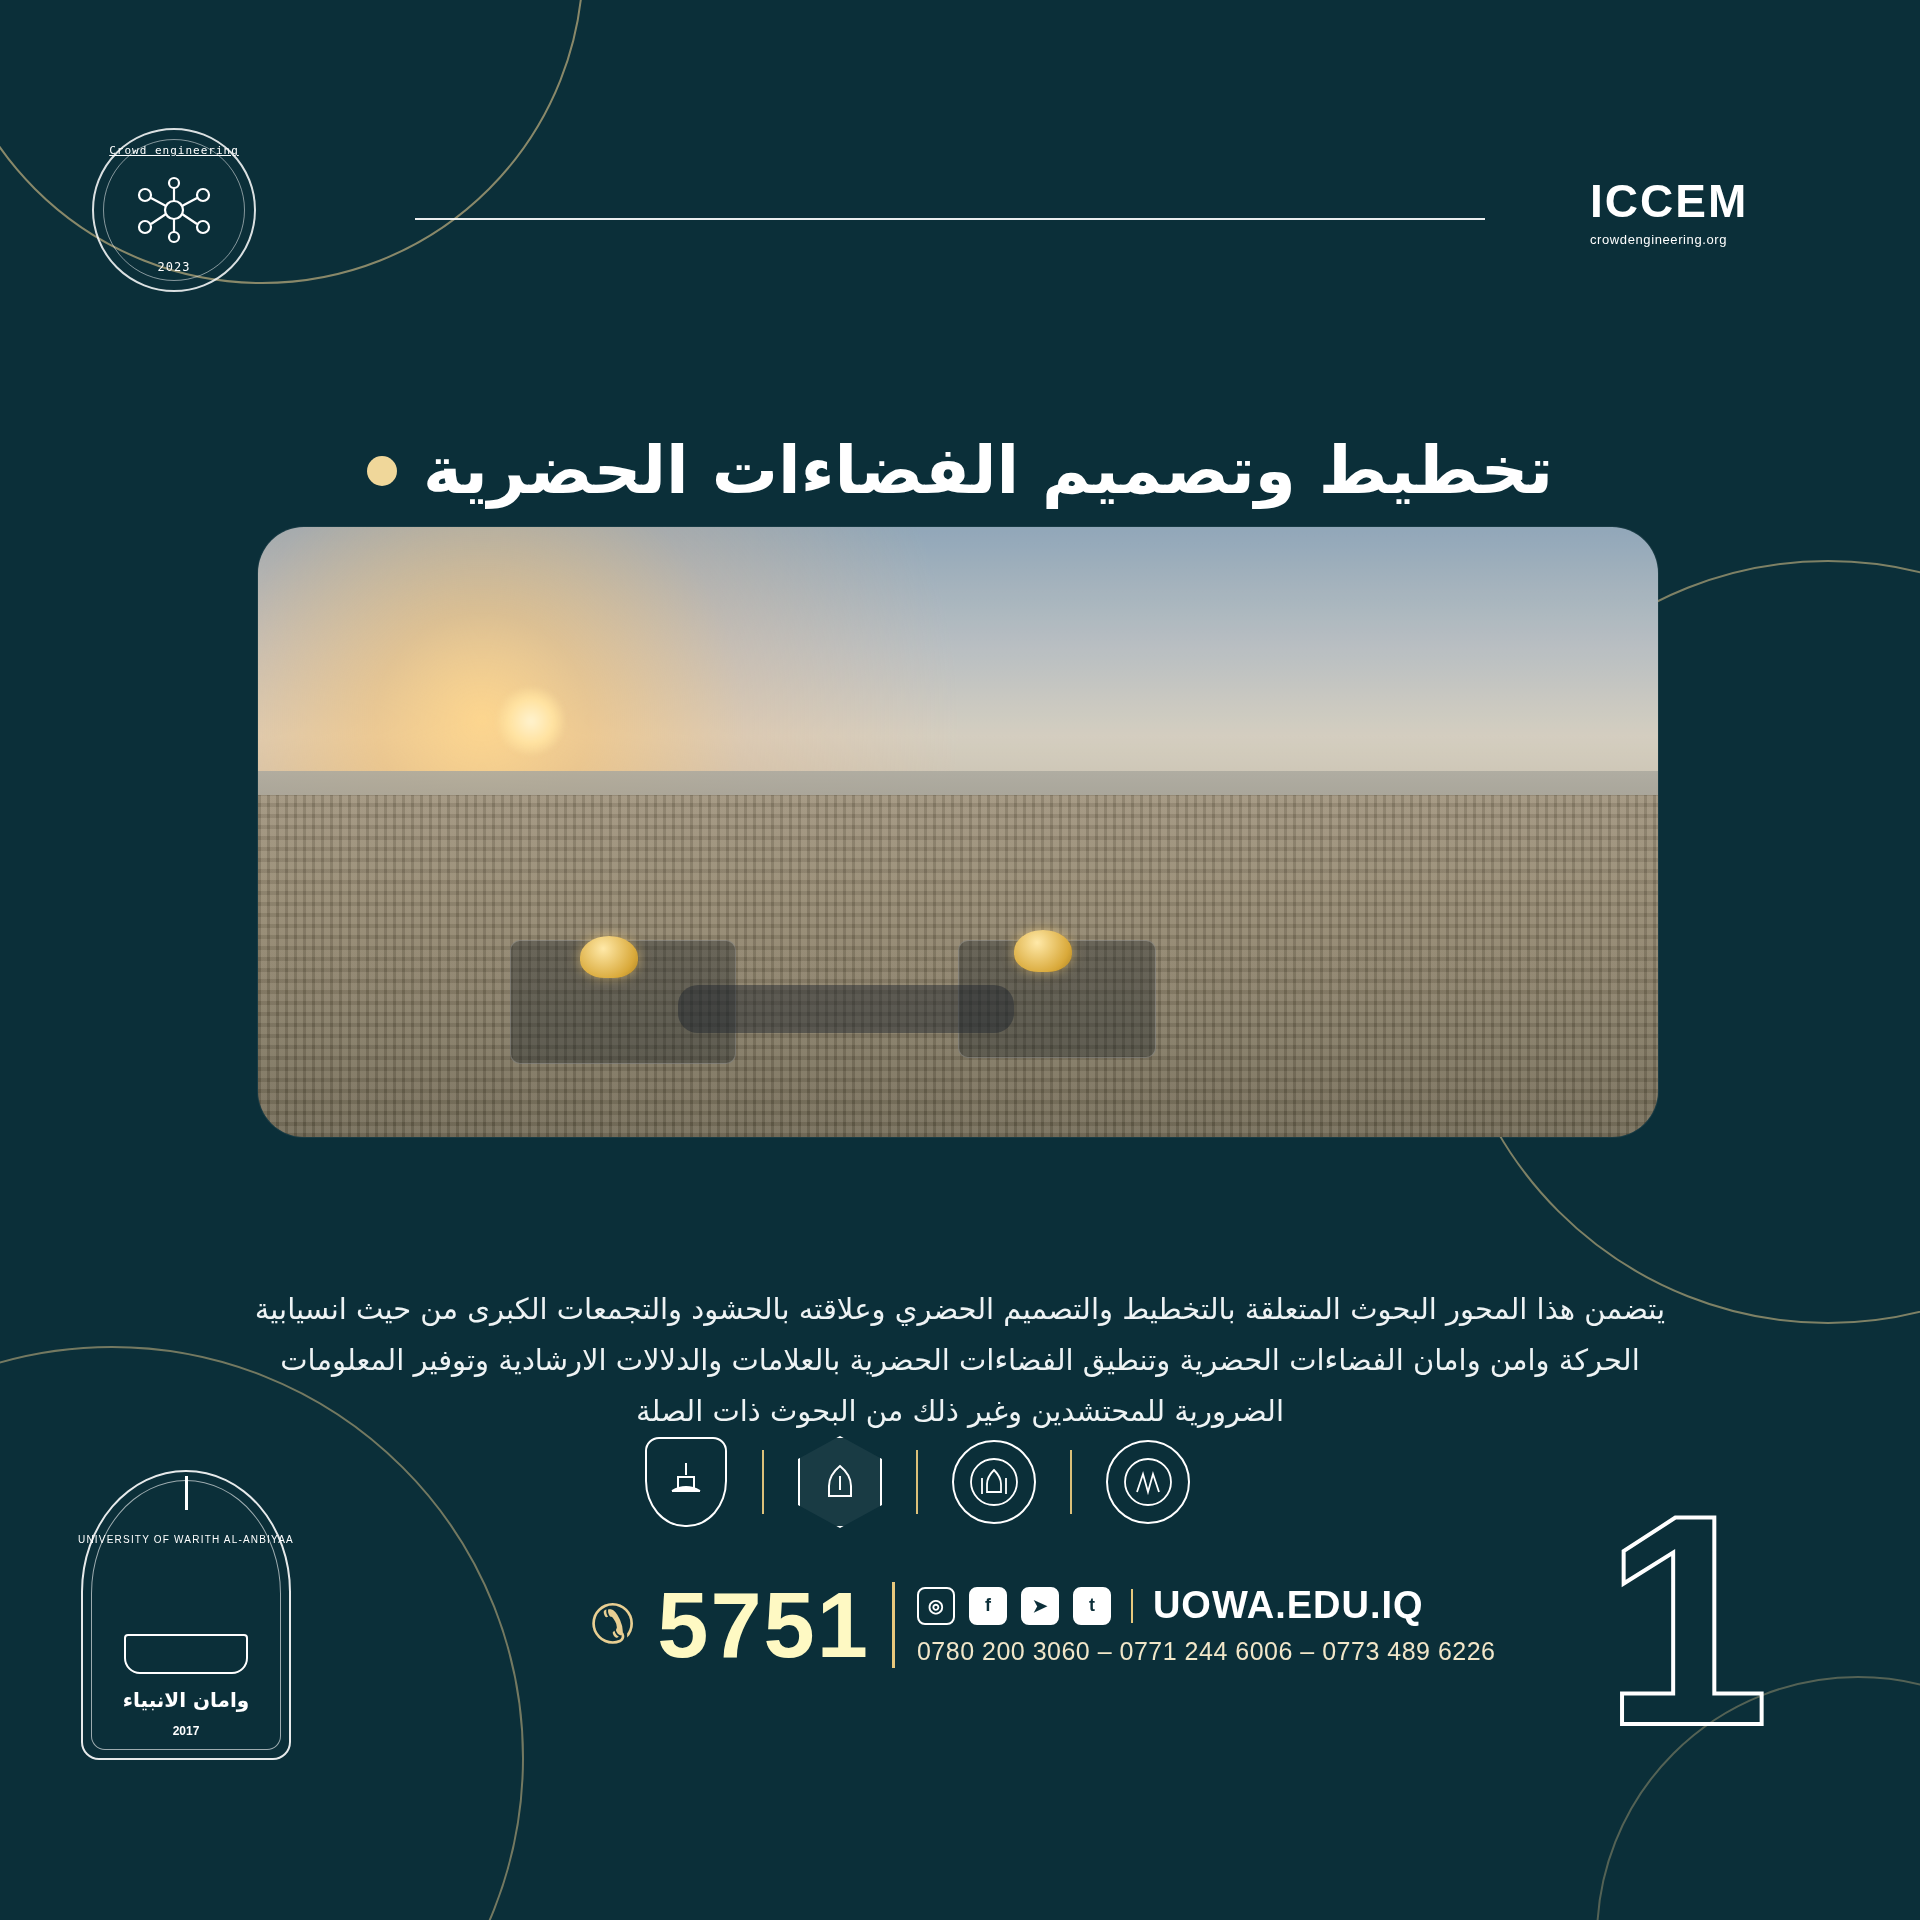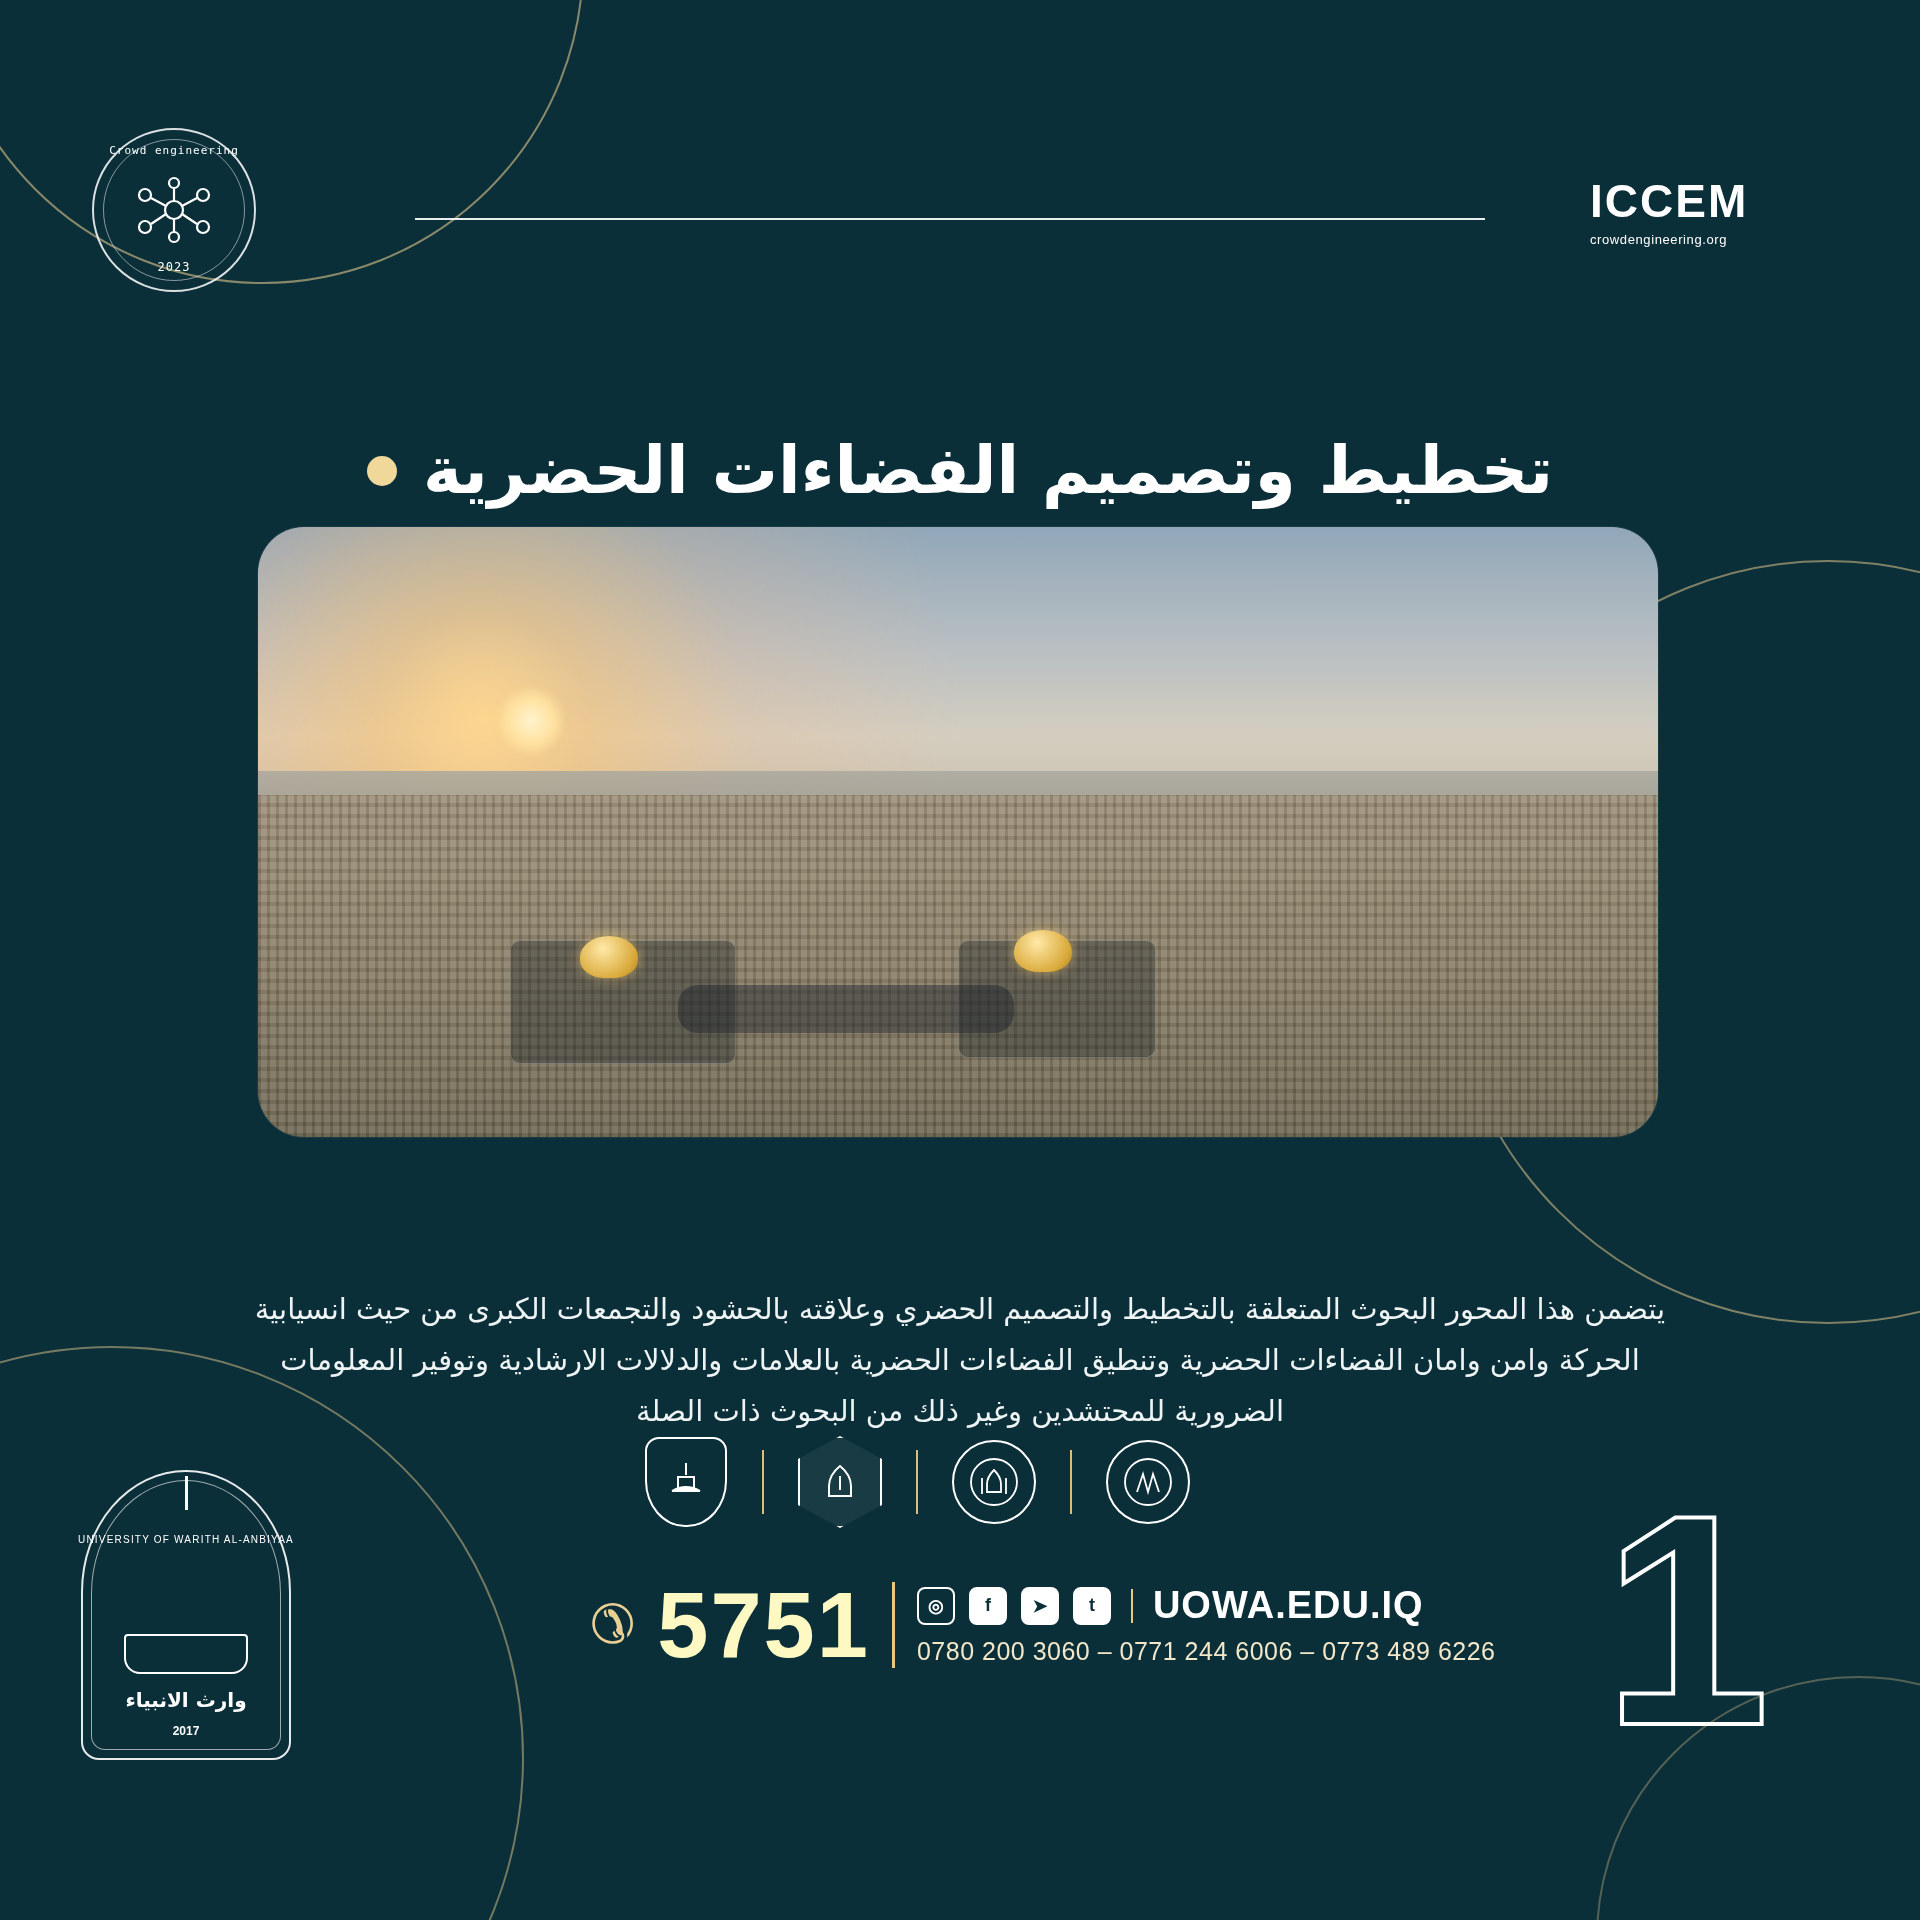--- a/index.html
+++ b/index.html
@@ -65,20 +65,21 @@
     border: 1px solid rgba(255,255,255,0.5);
   }
   .crowd-logo .lbl-top {
     position: absolute;
     top: 14px;
     font-size: 11px;
     letter-spacing: 1px;
     color: #ffffff;
     font-family: "DejaVu Sans Mono", monospace;
     white-space: nowrap;
+    text-decoration: underline;
   }
   .crowd-logo .lbl-bottom {
     position: absolute;
     bottom: 16px;
     font-size: 12px;
     letter-spacing: 1px;
     color: #ffffff;
     font-family: "DejaVu Sans Mono", monospace;
   }
 
@@ -457,21 +458,21 @@
   </div>
 
   <p class="body-text">يتضمن هذا المحور البحوث المتعلقة بالتخطيط والتصميم الحضري وعلاقته بالحشود والتجمعات الكبرى من حيث انسيابية الحركة وامن وامان الفضاءات الحضرية وتنطيق الفضاءات الحضرية بالعلامات والدلالات الارشادية وتوفير المعلومات الضرورية للمحتشدين وغير ذلك من البحوث ذات الصلة</p>
 
   <div class="uni-seal">
     <div class="frame"></div>
     <div class="frame2"></div>
     <div class="spire"></div>
     <div class="arc-text">UNIVERSITY OF WARITH AL-ANBIYAA</div>
     <div class="book"></div>
-    <div class="ar">وارث الانبياء</div>
+    <div class="ar">وامان الانبياء</div>
     <div class="yr">2017</div>
   </div>
 
   <div class="partners">
     <div class="partner">
       <div class="p-shape-shield">
         <svg width="44" height="46" viewBox="0 0 44 46">
           <g fill="none" stroke="#fff" stroke-width="2">
             <path d="M22 4 L22 16"></path>
             <path d="M8 32 h28"></path>

